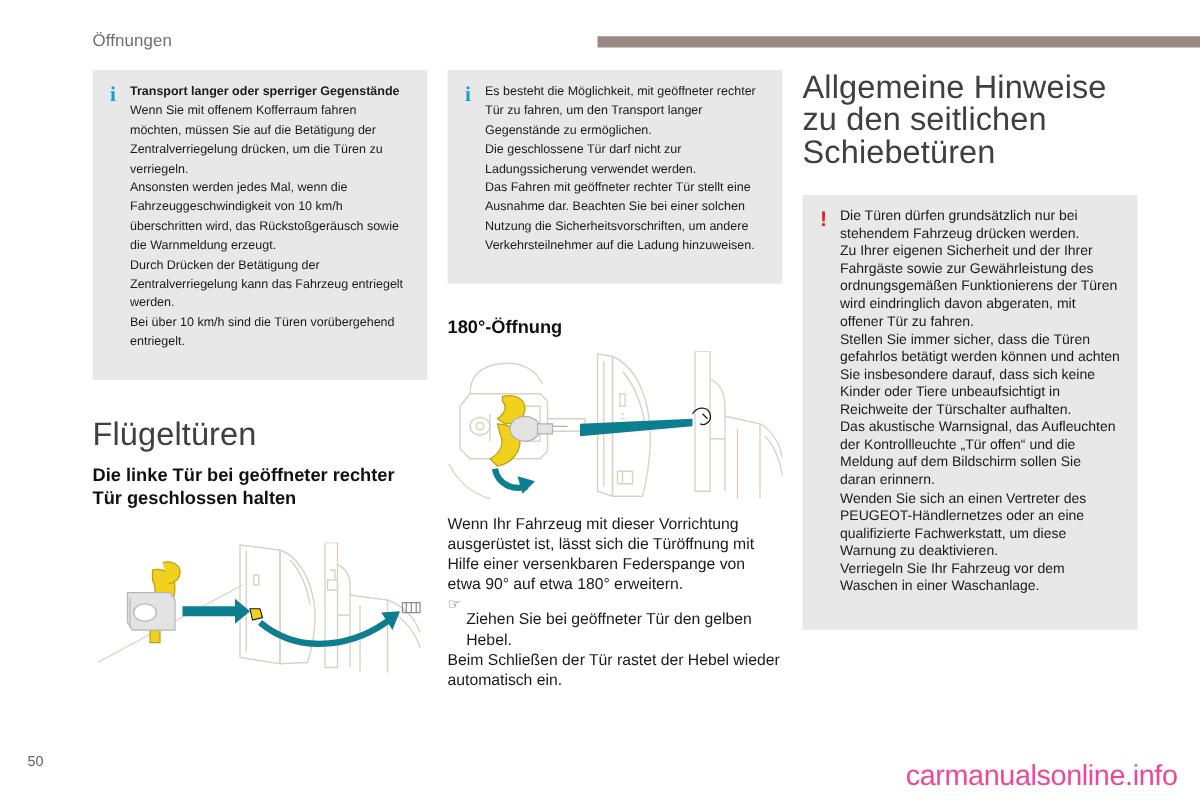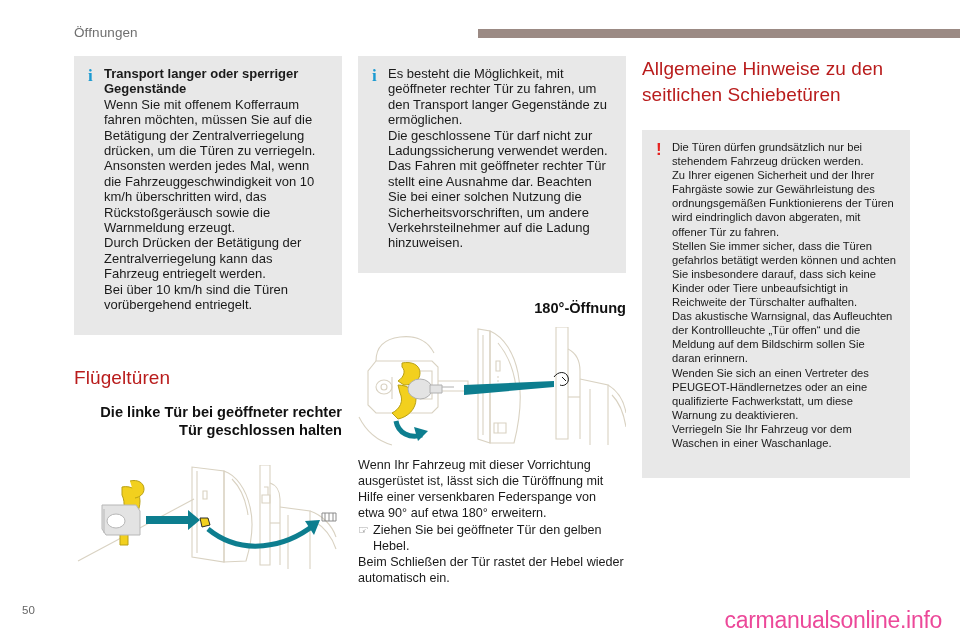--- a/index.html
+++ b/index.html
@@ -78,50 +78,49 @@
     font-size: 17px;
     font-family: "Liberation Serif", serif;
   }
   .marker-warn {
     color: #e52320;
     font-size: 17px;
     font-family: "Liberation Sans", sans-serif;
   }
   .callout .ctext {
     margin-left: 16px;
-    font-size: 13px;
+    font-size: 10px;
     line-height: 15.4px;
   }
   .callout.small .ctext {
     font-size: 11.2px;
     line-height: 14.1px;
   }
   .ctext .lead {
     font-weight: bold;
   }
   .ctext b { font-weight: bold; }
   .ctext p { margin: 0; }
 
   
   h2.sec-title {
-    font-size: 19px;
+    font-size: 26px;
     font-weight: normal;
-    color: #b91c1c;
+    color: #404040;
     margin: 30px 0 12px 0;
     line-height: 26px;
     letter-spacing: 0.1px;
   }
   h2.sec-title.tight { margin-top: 0; }
   h3.sub-title {
     font-size: 14.6px;
     font-weight: bold;
     margin: 0 0 10px 0;
     line-height: 18px;
     color: #111;
-    text-align: right;
   }
   h3.sub-title.spaced { margin-top: 26px; }
 
   
   .body-text {
     font-size: 12.6px;
     line-height: 16.2px;
     margin: 0;
   }
   .body-text p { margin: 0; }
@@ -133,20 +132,21 @@
   .action-item .pointer {
     width: 15px;
     flex: 0 0 15px;
     font-size: 12px;
     color: #555;
     line-height: 16.2px;
   }
   .action-item .atext {
     flex: 1;
     line-height: 16.2px;
+    margin-top: 12px;
   }
 
   
   .figure {
     position: relative;
   }
   .figure svg { display: block; }
 
   
   .page-number {

